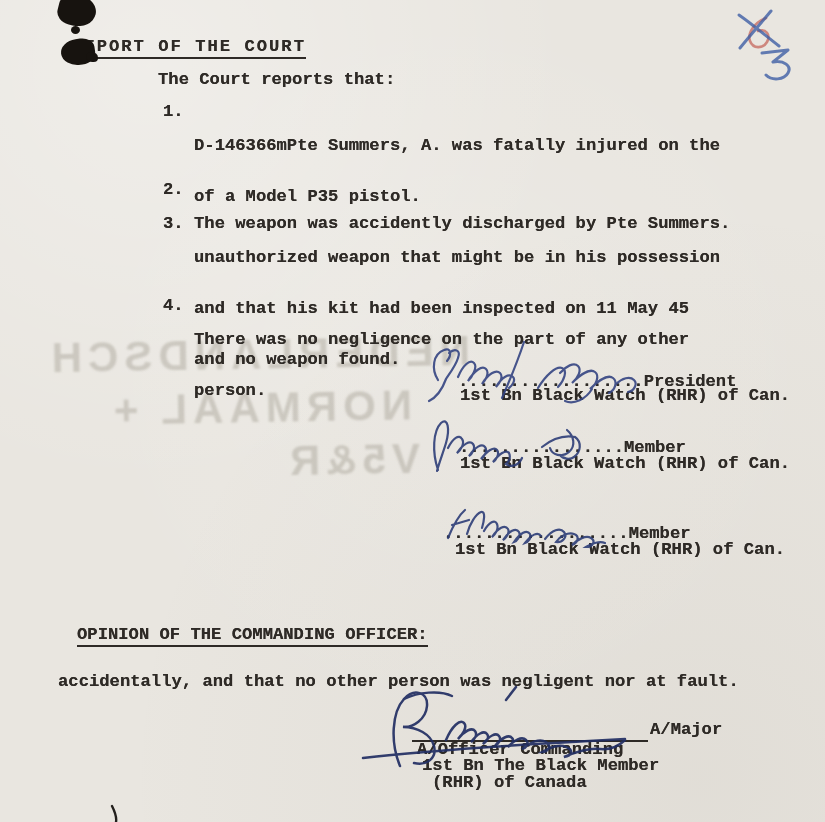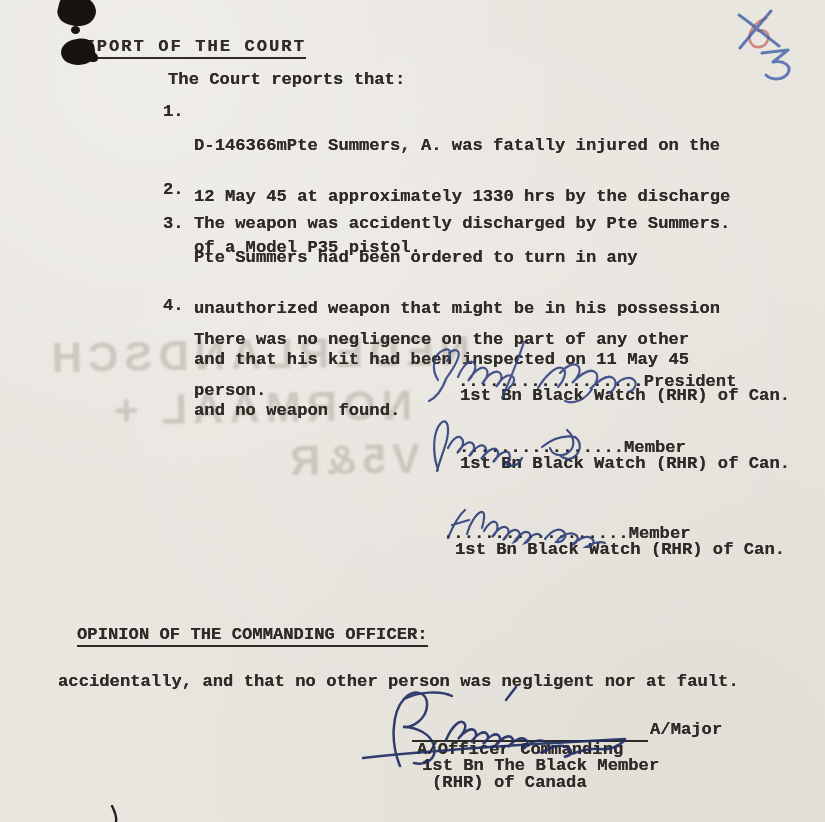--- a/index.html
+++ b/index.html
@@ -45,42 +45,40 @@
 <body>
 
 <div id="paper">
 
   <div class="ghost" style="left:118px;top:330px;width:352px;">NEDERLANDSCH</div>
   <div class="ghost" style="left:112px;top:384px;width:300px;">NORMAAL +</div>
   <div class="ghost" style="left:272px;top:436px;width:160px;">V5&amp;R</div>
 
   <div class="tw underlined" style="left:72px;top:38px;letter-spacing:2px;">REPORT OF THE COURT</div>
 
-  <div class="tw" style="left:168px;top:71px;">The Court reports that:</div>
+  <div class="tw" style="left:158px;top:71px;">The Court reports that:</div>
 
   <div class="tw item" style="left:163px;top:103px;">
     <span class="num">1.</span>
     <div>
       <div>D-146366mPte Summers, A. was fatally injured on the</div>
-      <div>12 May 45 at approximately 1330 hrs by the discharge</div>
       <div>of a Model P35 pistol.</div>
     </div>
   </div>
 
   <div class="tw item" style="left:163px;top:181px;">
     <span class="num">2.</span>
     <div>
       <div>The weapon was accidently discharged by Pte Summers.</div>
     </div>
   </div>
 
   <div class="tw item" style="left:163px;top:215px;">
     <span class="num">3.</span>
     <div>
-      <div>Pte Summers had been ordered to turn in any</div>
       <div>unauthorized weapon that might be in his possession</div>
       <div>and that his kit had been inspected on 11 May 45</div>
       <div>and no weapon found.</div>
     </div>
   </div>
 
   <div class="tw item" style="left:163px;top:297px;">
     <span class="num">4.</span>
     <div>
       <div>There was no negligence on the part of any other</div>

